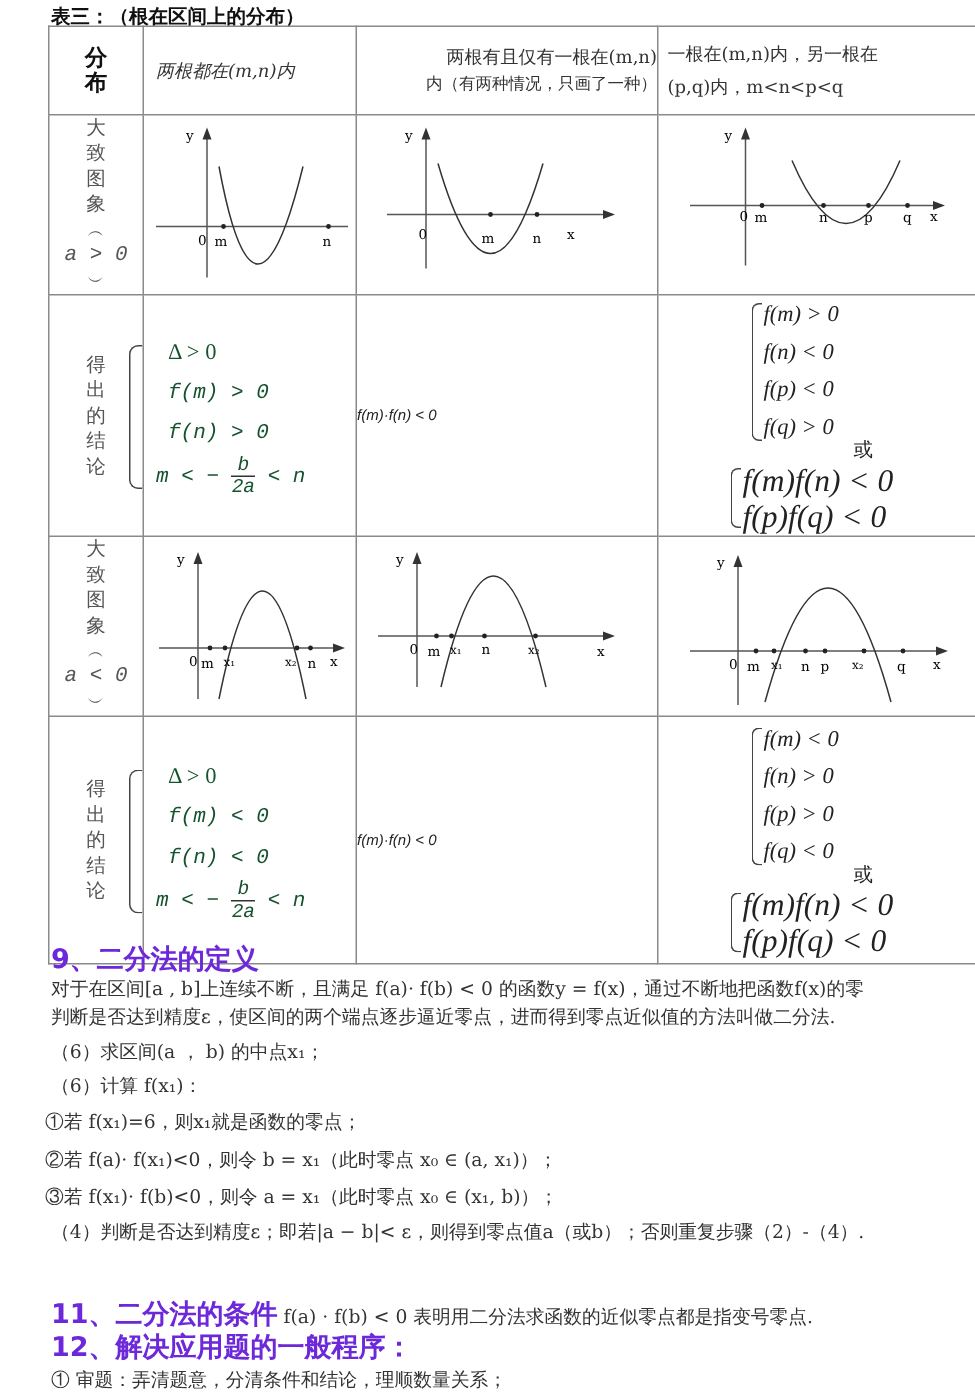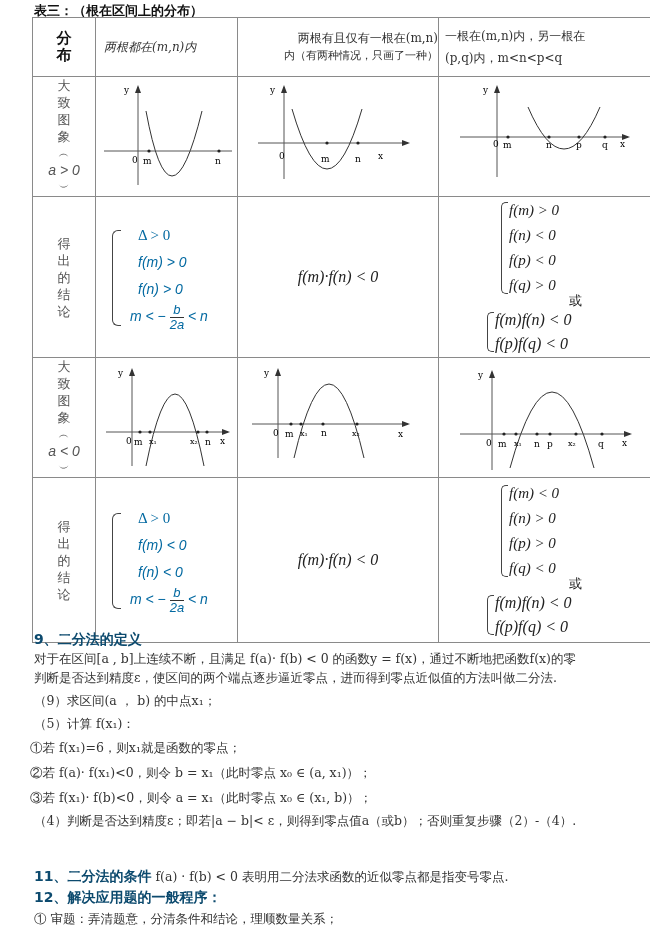--- a/index.html
+++ b/index.html
@@ -11,41 +11,41 @@
   table.dist td { border:1px solid #8a8a8a; padding:0; vertical-align:middle; }
   .c0 { width:62px; text-align:center; }
   .c1 { width:133px; }
   .c2 { width:192px;text-align:right; }
   .c3 { width:205px; }
   .hdr td { height:58px; font-size:12px; color:#333; }
   .hdr .c0 { font-family:"DejaVu Sans","Liberation Sans",sans-serif; font-weight:bold; font-size:15px; line-height:17px; color:#111; }
   .hdr .c1 { padding-left:8px;font-style:italic; }
   .hdr .c2 { padding-left:8px; line-height:18px; }
   .hdr .c3 { padding-left:6px; line-height:22px; }
-  .m { font-family:Liberation Sans, sans-serif; font-style:italic; font-size:14px; }
+  .m { font-family:Liberation Mono, monospace; font-style:italic; font-size:14px; }
   .vlabel { font-size:13px; color:#555; line-height:17px; writing-mode:horizontal-tb; }
   .vlabel .ch { display:block; }
   .graphrow td { height:114px; }
   .concl1 td { height:160px; }
   .concl2 td { height:164px; }
   .graph { display:block; margin:0 auto; }
-  .sys { position:relative; margin-left:30px; font-family:"Liberation Serif","DejaVu Serif",serif; font-size:15px; line-height:27px; color:#0369a1; }
+  .sys { position:relative; margin-left:4px; font-family:"Liberation Serif","DejaVu Serif",serif; font-size:15px; line-height:27px; color:#14532d; }
   .sys .brace { position:absolute; left:-14px; top:8px; bottom:6px; width:8px; border-left:1px solid #444; border-top:1px solid #444; border-bottom:1px solid #444; border-radius:6px 0 0 6px; }
   .sys .line { padding-left:12px; }
   .frac { display:inline-block; vertical-align:middle; text-align:center; font-size:13px; line-height:14px; }
   .frac .num { display:block; border-bottom:1px solid #333; padding:0 2px; }
   .frac .den { display:block; }
-  .mid { text-align:center; font-family:Liberation Serif, serif; font-size:16px; font-style:italic; }
+  .mid { text-align:left; font-family:Liberation Sans, sans-serif; font-size:10px; font-style:italic; }
   .sys3 { position:relative; margin-left:70px; font-family:"Liberation Serif","DejaVu Serif",serif; font-size:15px; line-height:25px; font-style:italic; }
   .sys3 .brace { position:absolute; left:-8px; top:4px; bottom:4px; width:6px; border-left:1px solid #444; border-top:1px solid #444; border-bottom:1px solid #444; border-radius:5px 0 0 5px; }
   .or { font-style:normal; font-size:13px; margin-left:130px; display:block; line-height:14px; margin-top:-4px; }
-  .sys4 { position:relative; margin-left:56px; font-family:"Liberation Serif","DejaVu Serif",serif; font-size:16px; line-height:24px; font-style:italic; }
+  .sys4 { position:relative; margin-left:56px; font-family:"Liberation Serif","DejaVu Serif",serif; font-size:21px; line-height:24px; font-style:italic; }
   .sys4 .brace { position:absolute; left:-8px; top:4px; bottom:4px; width:6px; border-left:1px solid #444; border-top:1px solid #444; border-bottom:1px solid #444; border-radius:5px 0 0 5px; }
   .text { position:absolute; left:34px; width:600px; font-size:12.5px; color:#333; line-height:19px; }
-  .text .b { font-family:"DejaVu Sans","Liberation Sans",sans-serif; font-weight:bold; color:#0c4a6e; font-size:14px; }
+  .text .b { font-family:"DejaVu Sans","Liberation Sans",sans-serif; font-weight:bold; color:#6d28d9; font-size:18px; }
 </style>
 </head>
 <body>
 
 <div class="title">表三：（根在区间上的分布）</div>
 
 <table class="dist">
 
   <tbody>
       <tr class="hdr">
@@ -283,22 +283,22 @@
   </table>
 
 <div class="text" style="top:630px">
   <div class="b">9、二分法的定义</div>
   <div>对于在区间[a , b]上连续不断，且满足 f(a)· f(b) &lt; 0 的函数y = f(x)，通过不断地把函数f(x)的零</div>
   <div>判断是否达到精度ε，使区间的两个端点逐步逼近零点，进而得到零点近似值的方法叫做二分法.</div>
 </div>
 
 <div class="text" style="top:687px">
   <div style="line-height:23px; margin-top:2px">
-    <div>（9）求区间(a ， b) 的中点x₁；</div>
-    <div>（5）计算 f(x₁)：</div>
+    <div>（6）求区间(a ， b) 的中点x₁；</div>
+    <div>（6）计算 f(x₁)：</div>
   </div>
   <div style="line-height:25px; margin-left:-4px">
     <div>①若 f(x₁)=6，则x₁就是函数的零点；</div>
     <div>②若 f(a)· f(x₁)&lt;0，则令 b = x₁（此时零点 x₀ ∈ (a, x₁)）；</div>
     <div>③若 f(x₁)· f(b)&lt;0，则令 a = x₁（此时零点 x₀ ∈ (x₁, b)）；</div>
   </div>
   <div style="line-height:22px">（4）判断是否达到精度ε；即若|a − b|&lt; ε，则得到零点值a（或b）；否则重复步骤（2）-（4）.</div>
 </div>
 
 <div class="text" style="top:866px; line-height:21px">

